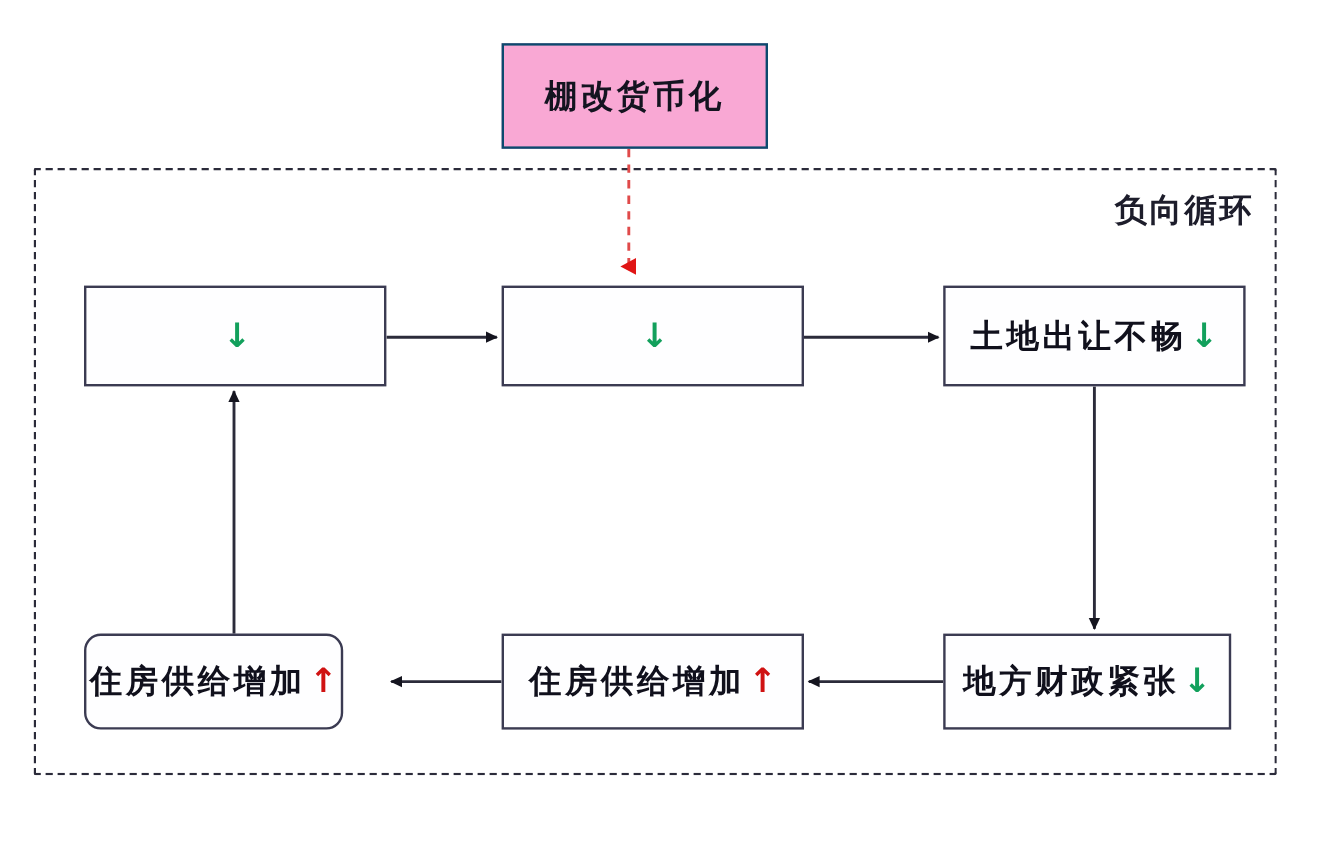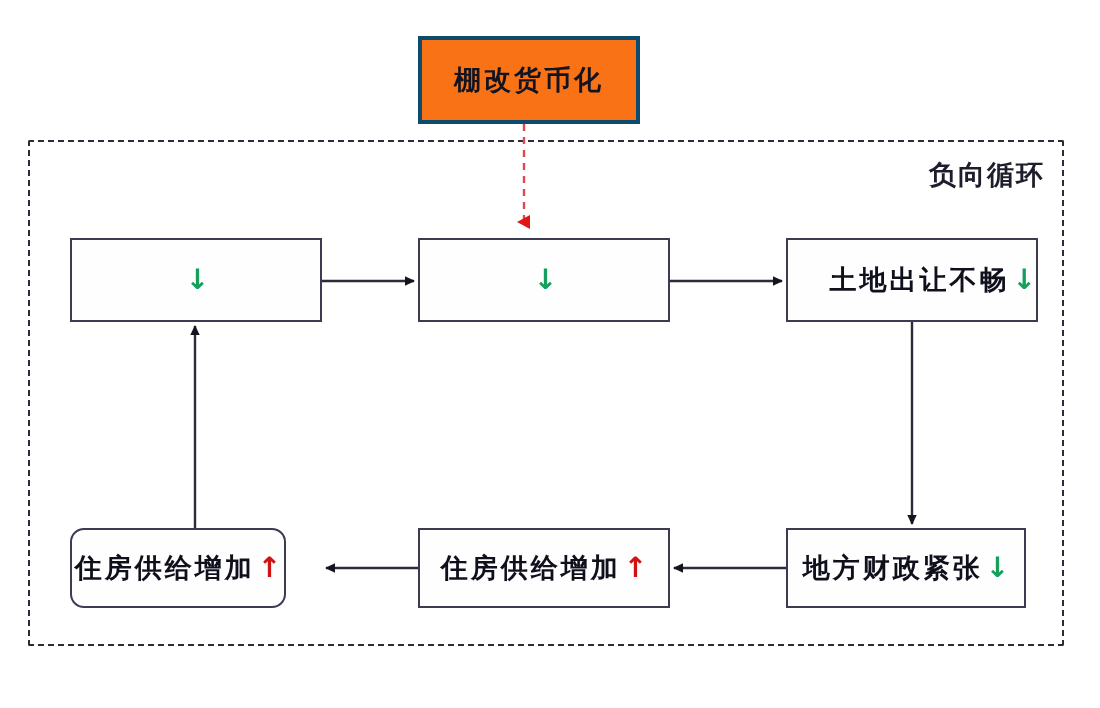--- a/index.html
+++ b/index.html
@@ -82,30 +82,30 @@
     line-height: 1;
     margin-left: 3px;
     font-weight: bold;
     font-family: "DejaVu Sans", "Liberation Sans", sans-serif;
   }
   .trend.down { color: #12a05c; }
   .trend.up   { color: #d01212; }
 
   
   .node.source {
-    border: 4px solid #0c4a6e;
-    background: #f97316;
+    border: 2px solid #0c4a6e;
+    background: #f9a8d4;
   }
   .node.source .node-text { color: #141420; }
 
   
   #node-policy      { left: 418px; top: 36px;  width: 222px; height: 88px; }
   #node-price       { left: 70px;  top: 238px; width: 252px; height: 84px; }
   #node-sales       { left: 418px; top: 238px; width: 252px; height: 84px; }
-  #node-land-slow   { left: 786px; top: 238px; width: 252px; height: 84px; justify-content: flex-end; }
+  #node-land-slow   { left: 786px; top: 238px; width: 252px; height: 84px; }
   #node-supply      { left: 70px;  top: 528px; width: 216px; height: 80px; border-radius: 14px; }
   #node-more-land   { left: 418px; top: 528px; width: 252px; height: 80px; }
   #node-fiscal      { left: 786px; top: 528px; width: 240px; height: 80px; }
 </style>
 </head>
 <body>
 
 <div id="canvas">
 
   <div class="loop-region"></div>

